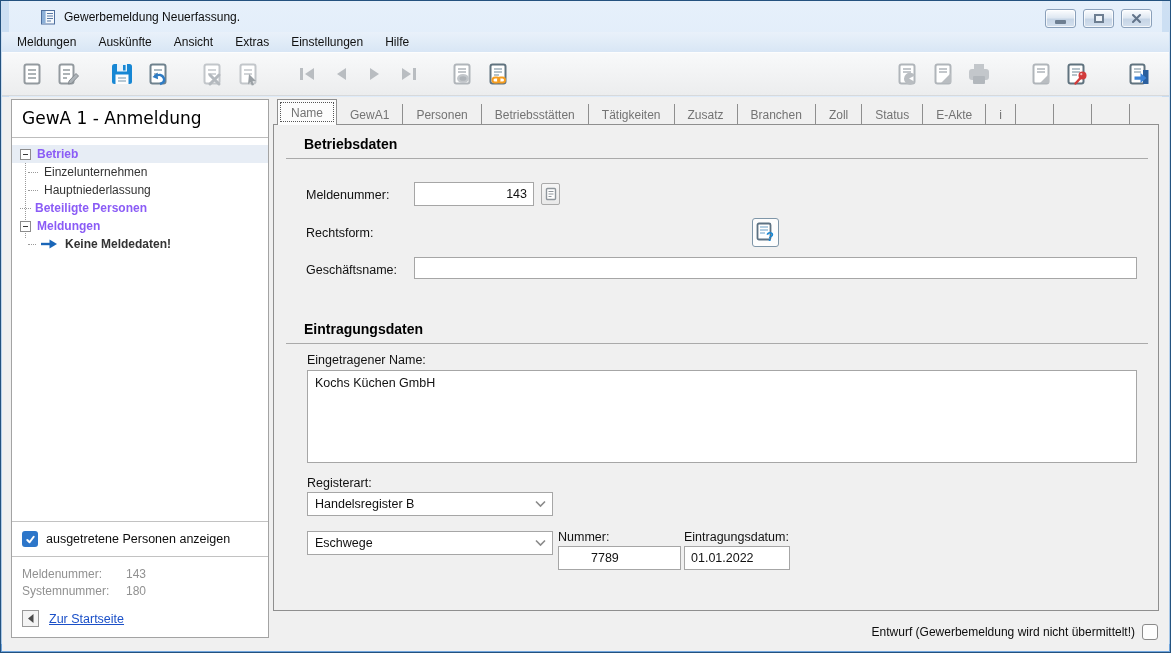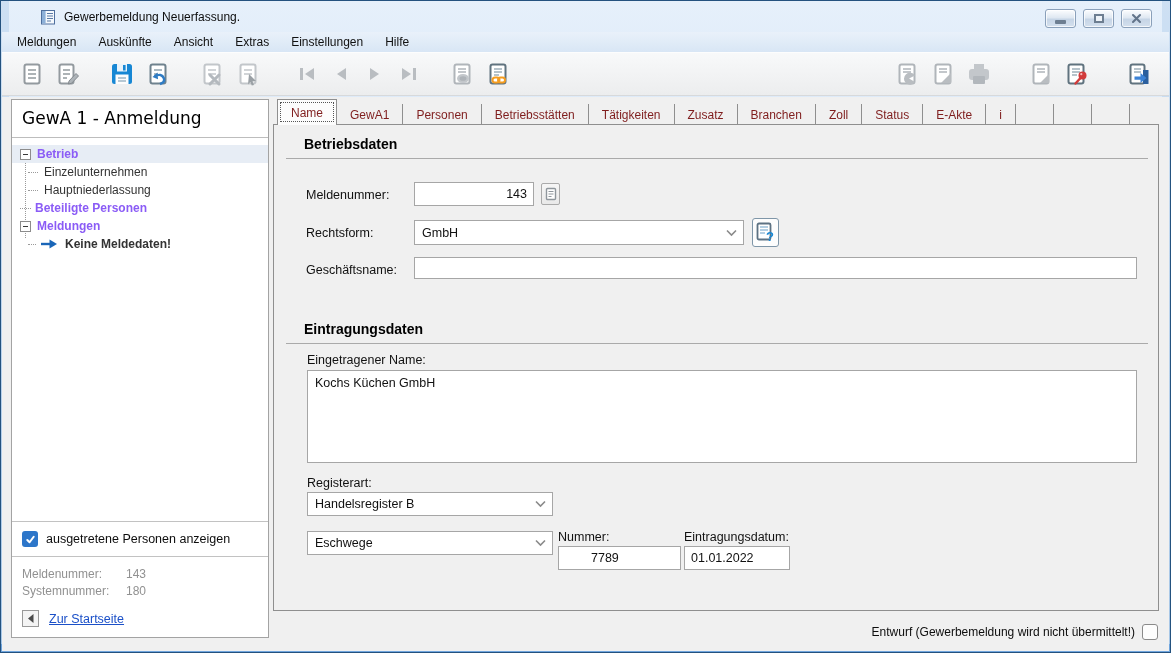--- a/index.html
+++ b/index.html
@@ -55,21 +55,21 @@
   .sb-bottom { border-top:1px solid #c2c2c2; }
   .sb-check { display:flex; align-items:center; gap:8px; padding:9px 10px; border-bottom:1px solid #c2c2c2; font-size:12.5px; color:#0d0d0d; }
   .checkbox-on { width:16px; height:16px; border-radius:3px; background:#2d76c9; display:flex; align-items:center; justify-content:center; flex:none; }
   .sb-meta { padding:9px 10px 4px 10px; font-size:12px; color:#919191; line-height:17px; display:grid; grid-template-columns:104px auto; }
   .sb-home { display:flex; align-items:center; gap:10px; padding:6px 10px 10px 10px; }
   .back-btn { width:17px; height:17px; border:1px solid #999; background:#f4f4f4; display:flex; align-items:center; justify-content:center; flex:none; }
   .home-link { color:#1b50c8; text-decoration:underline; font-size:12.5px; cursor:pointer; }
   
   .main { position:absolute; left:271px; top:2px; right:10px; bottom:40px; }
   .tabstrip { position:relative; z-index:2; display:flex; align-items:flex-end; height:26px; padding-left:4px; }
-  .tab { font-size:12px; color:#7f1d1d; height:21px; padding:0 13px; display:flex; align-items:center; border-right:1px solid #8f8f8f; cursor:default; }
+  .tab { font-size:12px; color:#737373; height:21px; padding:0 13px; display:flex; align-items:center; border-right:1px solid #8f8f8f; cursor:default; }
   .tab.empty { width:38px; padding:0; }
   .tab.active { position:relative; z-index:3; height:26px; background:#fcfcfc;
     border:1px solid #8f8f8f; border-bottom:none; outline:1px dotted #555; outline-offset:-4px; }
   .panel { position:absolute; left:0; top:25px; right:0; bottom:0; background:#f0f0f0; border:1px solid #8f8f8f; }
   .sec-title { position:absolute; font-size:14px; font-weight:bold; color:#000;margin-left:18px; }
   .rule { position:absolute; border-top:1px solid #aaa; }
   .f-label { position:absolute; font-size:12.5px; color:#111; white-space:nowrap; }
   .txt { position:absolute; border:1px solid #a6a6a6; background:#fff; font-size:12.5px; color:#111;
     padding:0 6px; font-family:"Liberation Sans", sans-serif; }
   .fake-select { position:absolute; border:1px solid #a6a6a6; background:#fff; font-size:12.5px; color:#111;
@@ -347,26 +347,20 @@
         <div class="f-label" style="left:32px; top:63px;">Meldenummer:</div>
         <input class="txt" style="left: 140px; top: 57px; width: 120px; height: 24px; text-align: right;" value="143">
         <div class="mini-btn" style="left:267px; top:58px; width:19px; height:22px;">
           <svg width="12" height="14" viewBox="0 0 12 14">
             <rect x="1.5" y="1.5" width="9" height="11" rx="1" fill="#fff" stroke="#8f969c" stroke-width="1.4"></rect>
             <path d="M3.5 4.5h5M3.5 7h5M3.5 9.5h3" stroke="#8f969c" stroke-width="1"></path>
           </svg>
         </div>
 
         <div class="f-label" style="left:32px; top:101px;">Rechtsform:</div>
-        <div class="fake-select" style="left:140px; top:95px; width:330px; height:25px;">
-          <span>GmbH</span>
-          <svg class="chev" width="11" height="7" viewBox="0 0 11 7">
-            <path d="M1 1 L5.5 5.5 L10 1" stroke="#8a8a8a" stroke-width="1.6" fill="none"></path>
-          </svg>
-        </div>
         <div class="help-btn" style="left:478px; top:93px; width:27px; height:29px;">
           <svg width="19" height="21" viewBox="0 0 19 21">
             <rect x="1.5" y="1.5" width="13" height="16" rx="1.5" fill="#fff" stroke="#5d7283" stroke-width="1.8"></rect>
             <path d="M4 5h8M4 8h8M4 11h5" stroke="#6aa0c8" stroke-width="1.2"></path>
             <text x="10" y="19" font-size="13" font-weight="bold" fill="#1787d4" font-family="Liberation Sans, sans-serif">?</text>
           </svg>
         </div>
 
         <div class="f-label" style="left:32px; top:138px;">Geschäftsname:</div>
         <input class="txt" style="left: 140px; top: 132px; width: 723px; height: 22px;" value="">

